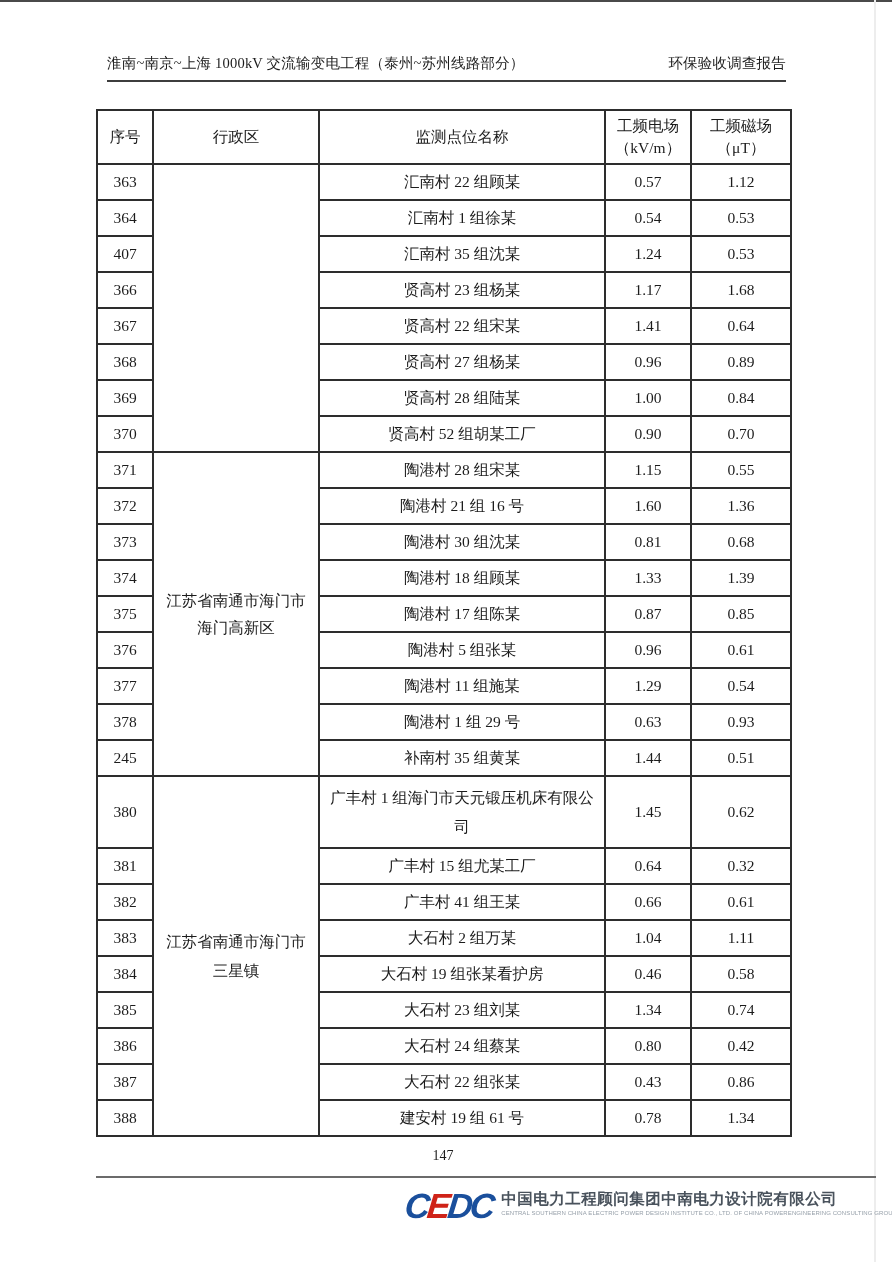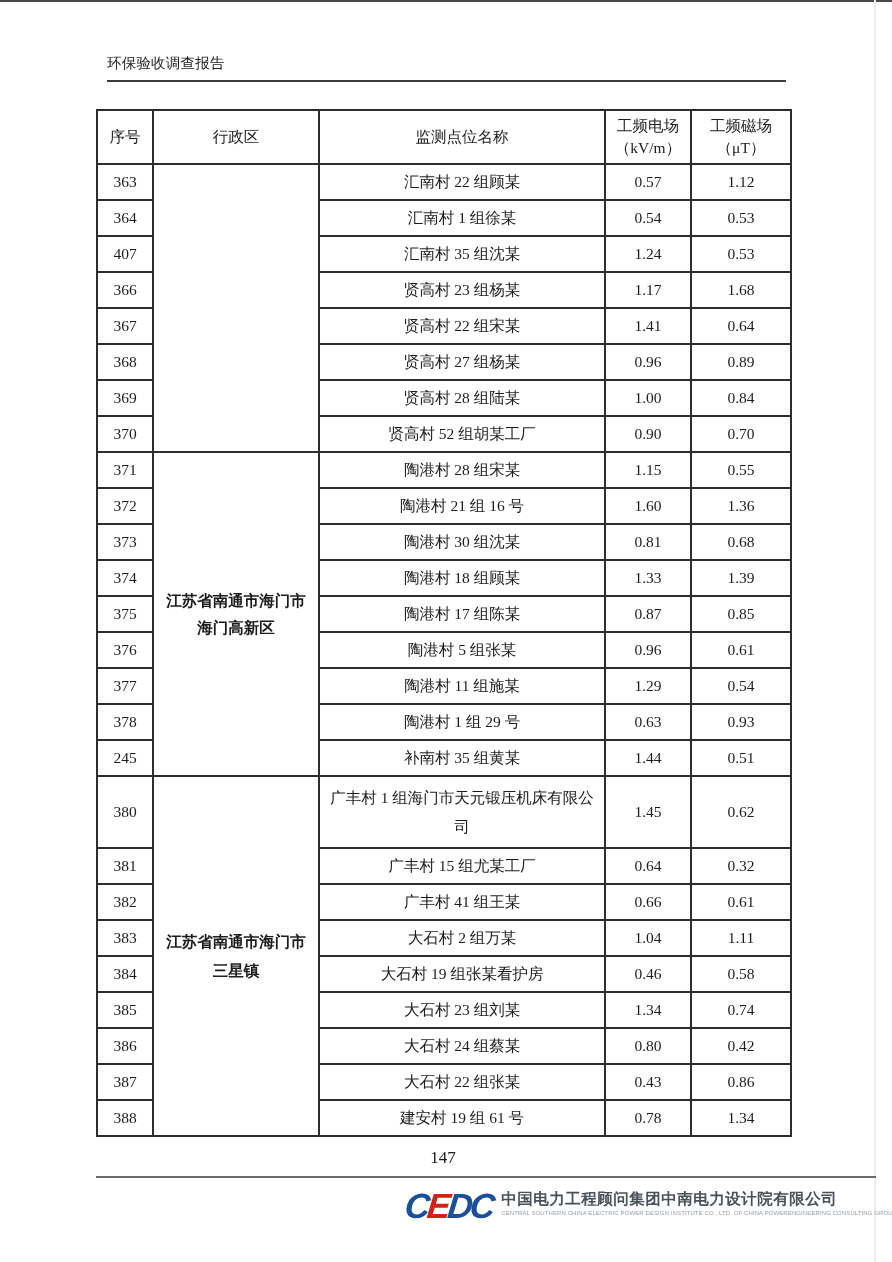--- a/index.html
+++ b/index.html
@@ -56,27 +56,27 @@
     overflow: hidden;
   }
   .doc-table th { height: 52px; line-height: 1.45; }
   .doc-table td { height: 34px; }
   .doc-table tr.tall-row td { height: 70px; line-height: 1.9; }
   .col-no   { width: 56px;  }
   .col-reg  { width: 166px; }
   .col-site { width: 286px; }
   .col-ef   { width: 86px;  }
   .col-mf   { width: 100px; }
-  td.region-cell { line-height: 1.75; font-weight: bold; }
+  td.region-cell { line-height: 1.75; }
   .page-number {
     position: absolute;
     top: 1148px; left: 96px;
     width: 694px;
     text-align: center;
-    font-size: 17px;
+    font-size: 14px;
   }
   .footer-rule {
     position: absolute;
     top: 1176px; left: 96px;
     width: 780px; height: 2px;
     background: #6b6b6b;
   }
   .footer-logo {
     position: absolute;
     top: 1187px; left: 405px;
@@ -113,20 +113,21 @@
     white-space: nowrap;
   }
 </style>
 </head>
 <body>
 
 <div class="scan-top-edge"></div>
 <div class="scan-right-edge"></div>
 
 <div class="page-header">
+  <span>淮南~南京~上海 1000kV 交流输变电工程（泰州~苏州线路部分）</span>
   <span>环保验收调查报告</span>
 </div>
 
 <table class="doc-table">
   <colgroup>
     <col class="col-no">
       <col class="col-reg">
       <col class="col-site">
       <col class="col-ef">
       <col class="col-mf">

